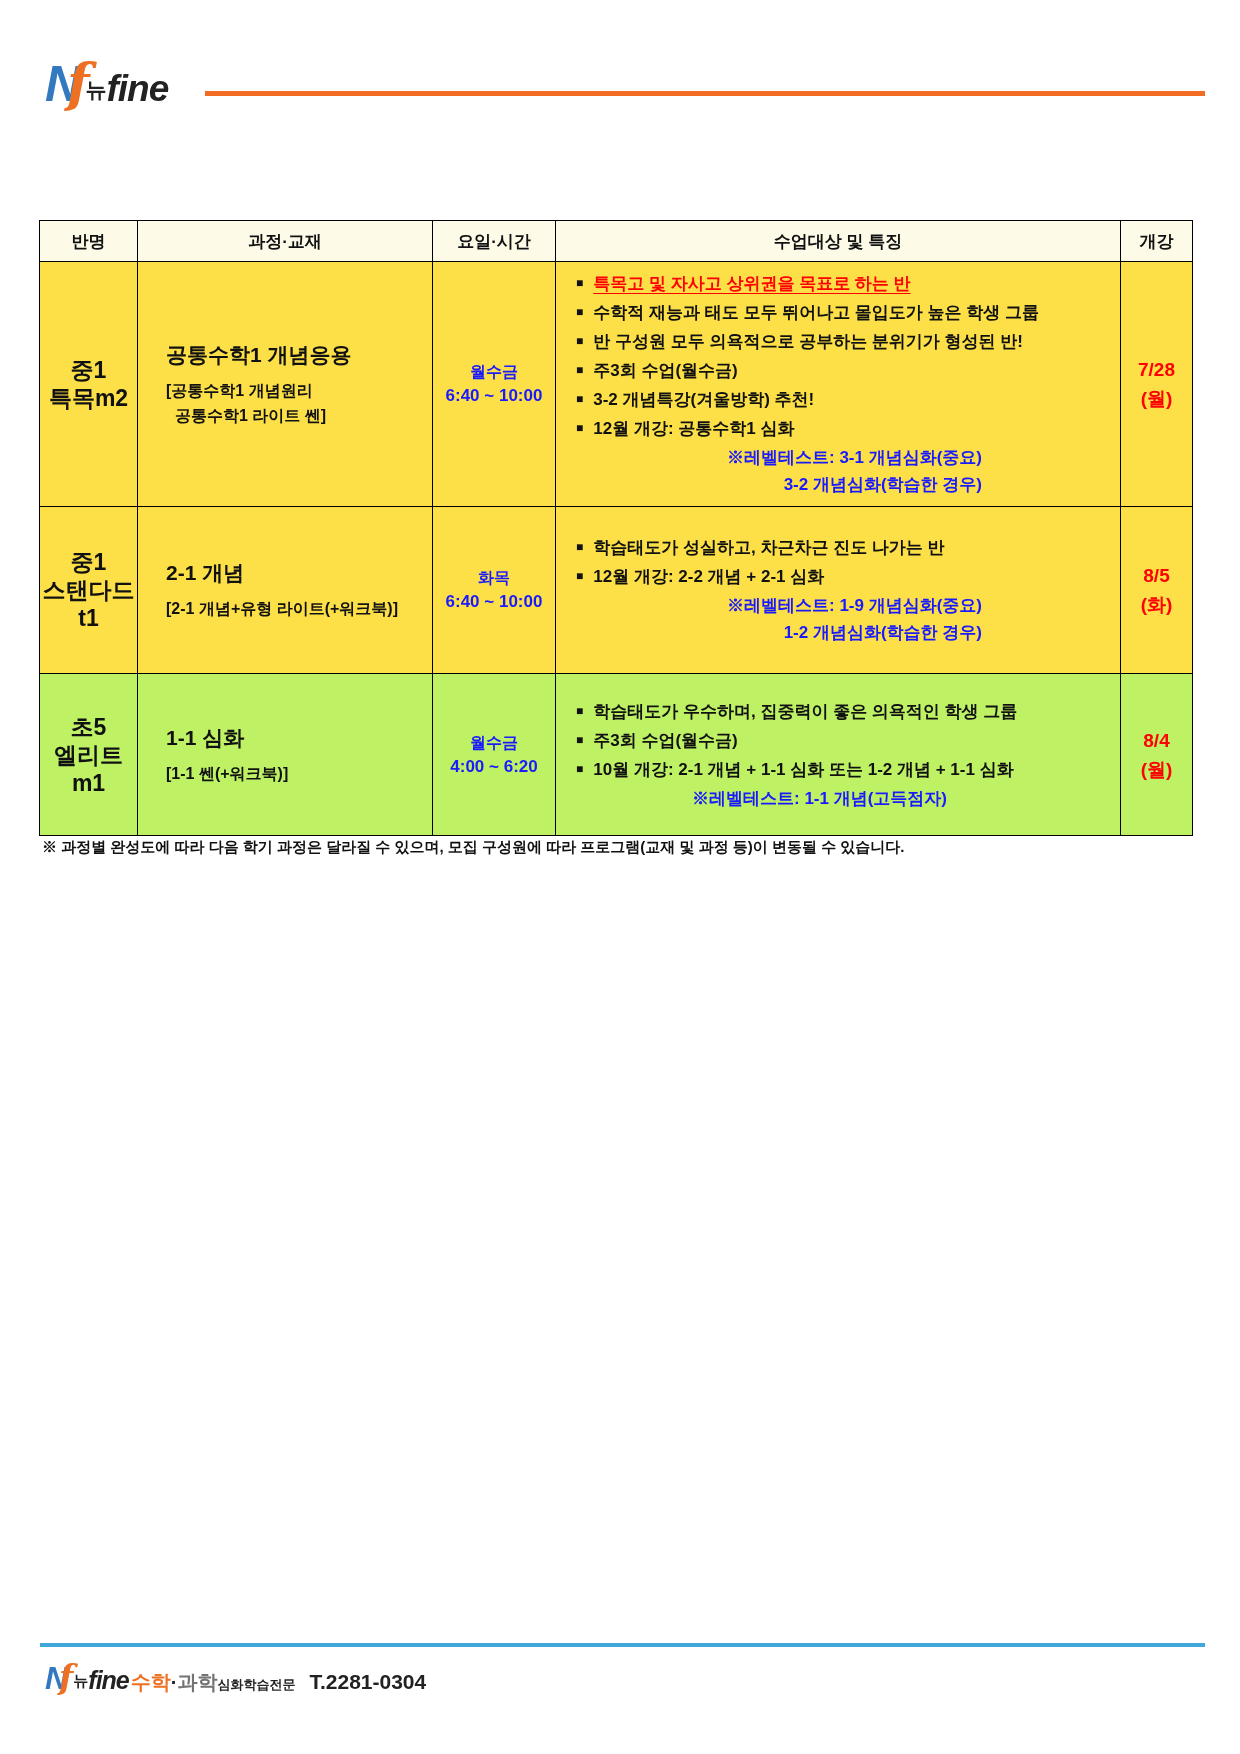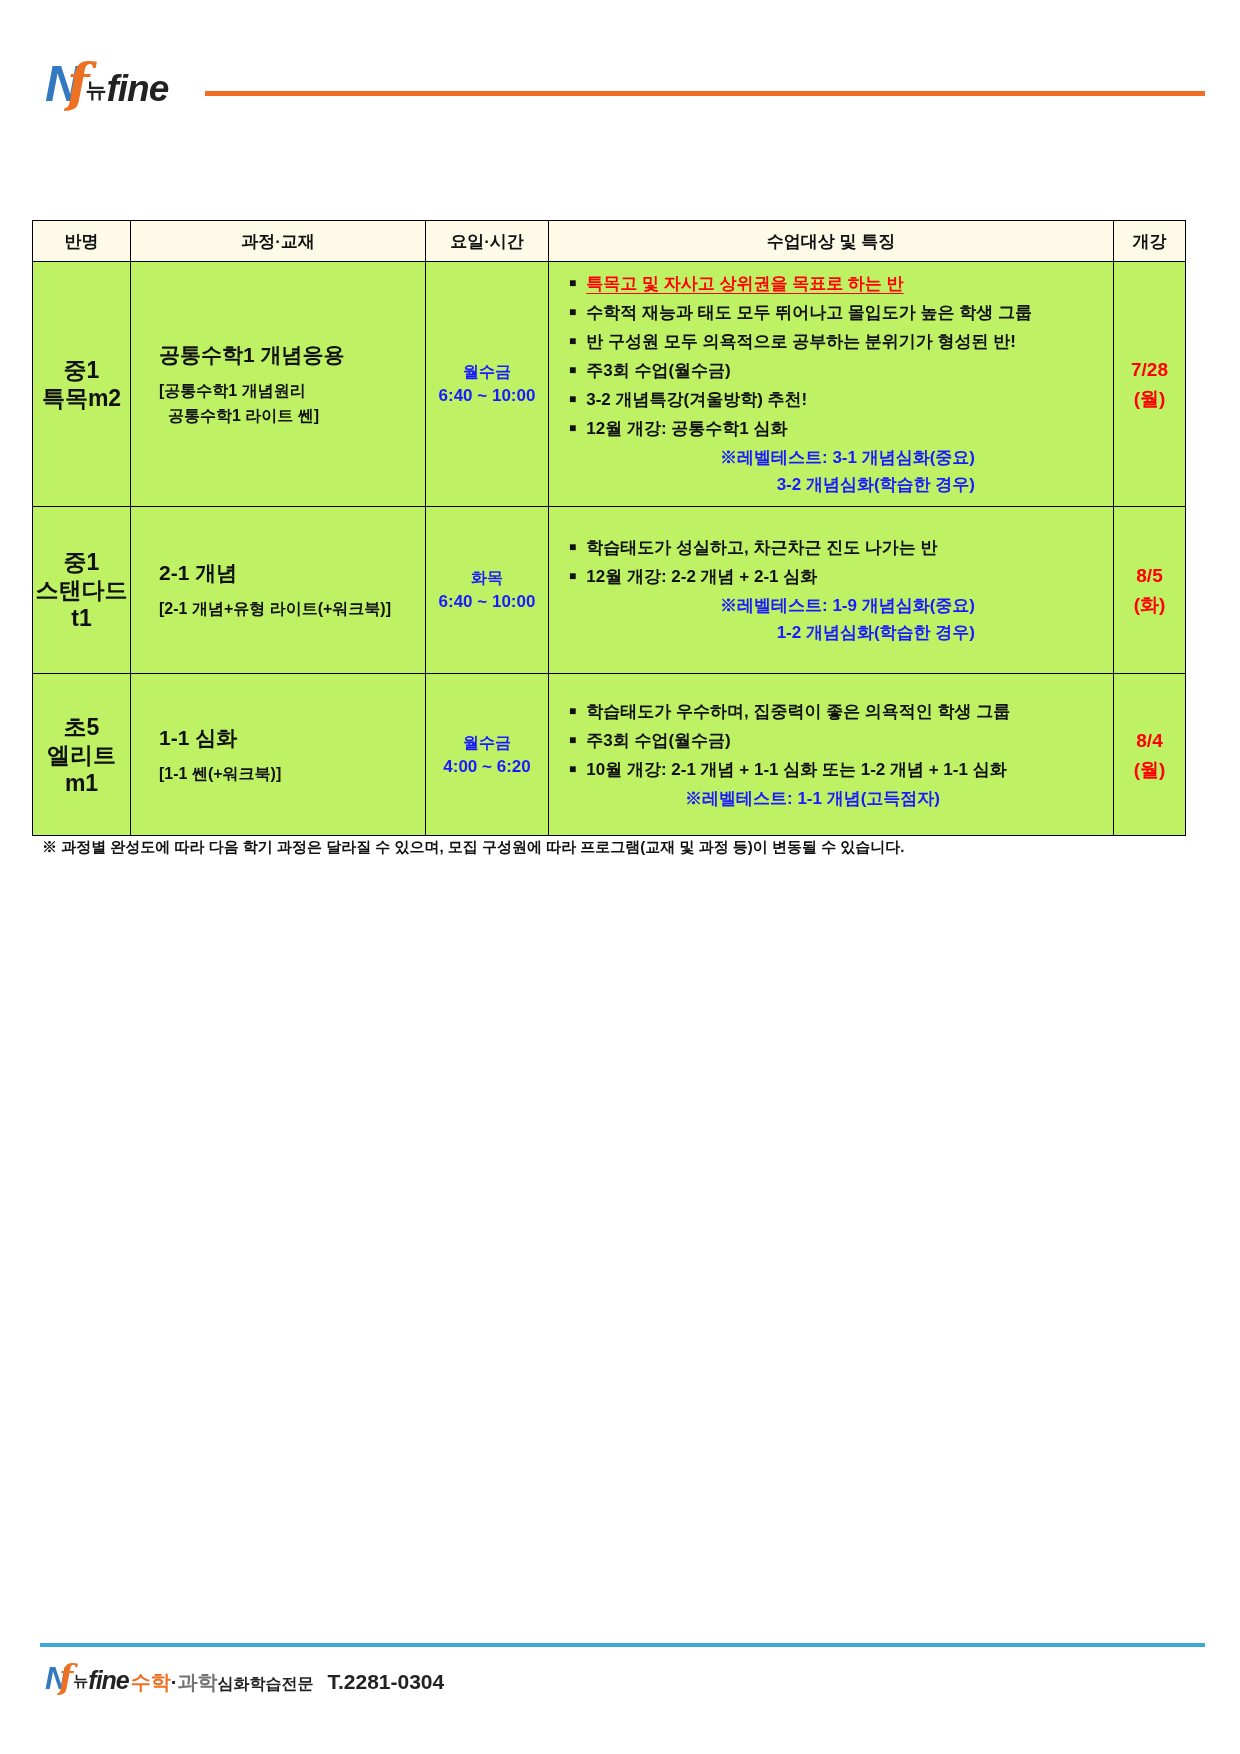--- a/index.html
+++ b/index.html
@@ -21,25 +21,25 @@
   
   .title { position:absolute; top:140px; left:42px; width:1153px; text-align:center;
            font-size:31px; font-weight:800; white-space:nowrap; }
   .title span { margin:0 7px; }
   .t-club { color:#000; }
   .t-region { color:#1a1aff; }
   .t-academy { color:#ff0000; }
   .t-rest { color:#000; letter-spacing:1px; }
 
   
-  table.classes { position:absolute; top:220px; left:32px; width:1153px;
+  table.classes { position:absolute; top:220px; left:39px; width:1153px;
                   border-collapse:collapse; table-layout:fixed; }
   table.classes th, table.classes td { border:1.5px solid #000; vertical-align:middle; }
   th { background:#FDFBE8; font-size:17px; font-weight:800; height:41px; text-align:center; }
-  .row-yellow td { background:#bef264; }
+  .row-yellow td { background:#fde047; }
   .row-pink td { background:#bef264; }
   tr.r1 { height:216px; } tr.r2 { height:167px; } tr.r3 { height:162px; }
 
   td.name { text-align:center; font-weight:800; font-size:23px; line-height:28px; }
   td.course { padding-left:28px; }
   .course-title { font-size:21px; font-weight:800; margin-bottom:9px; letter-spacing:0; }
   .course-book { font-size:16px; font-weight:600; line-height:25px; }
   .course-book.indent { margin-left:9px; }
   td.sched { text-align:center; color:#1a1aff; font-weight:800; }
   .sched-days { font-size:16px; line-height:24px; }
@@ -60,21 +60,21 @@
   
   .blue-line { position:absolute; top:1643px; left:40px; width:1165px; height:4px; background:#3FA9DC; }
   .footer-row { position:absolute; top:1658px; left:45px; white-space:nowrap; }
   .fl-n { color:#3379C0; font-style:italic; font-weight:800; font-size:32px; letter-spacing:-1px; }
   .fl-f { color:#EE7023; font-family:"DejaVu Serif", serif; font-style:italic; font-weight:700; font-size:33px; margin-left:-8px; }
   .fl-nyu { color:#222; font-weight:700; font-size:15px; position:relative; top:-3px; }
   .fl-fine { color:#222; font-style:italic; font-weight:800; font-size:25px; letter-spacing:-1px; margin-right:2px; }
   .f-math { color:#EE7023; font-weight:800; font-size:20px; }
   .f-dot { color:#222; font-weight:800; font-size:20px; }
   .f-sci { color:#737373; font-weight:800; font-size:20px; }
-  .f-desc { color:#222; font-weight:800; font-size:16px; }
+  .f-desc { color:#222; font-weight:800; font-size:13px; }
   .f-phone { color:#222; font-weight:800; font-size:21px; margin-left:14px; }
 </style>
 </head>
 <body>
 
 <div class="page">
 
   <div class="logo">
     <span class="logo-n">N</span><span class="logo-f">f</span><span class="logo-nyu">뉴</span><span class="logo-fine">fine</span>
   </div>

